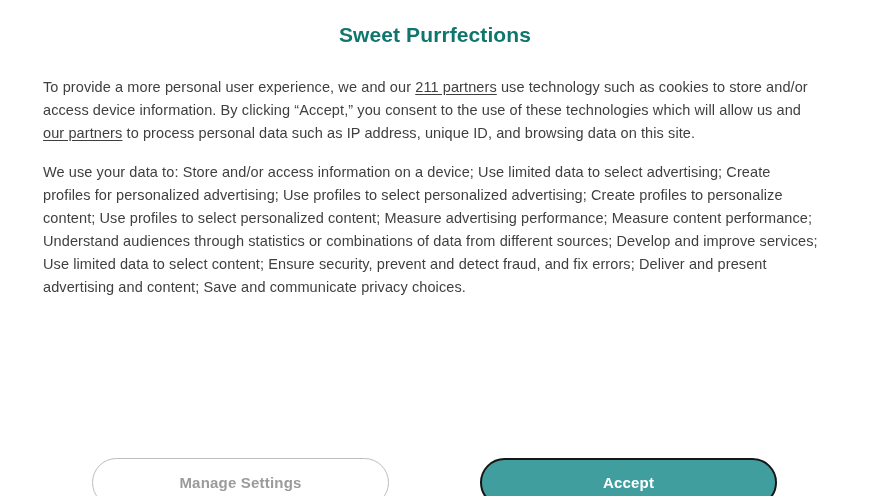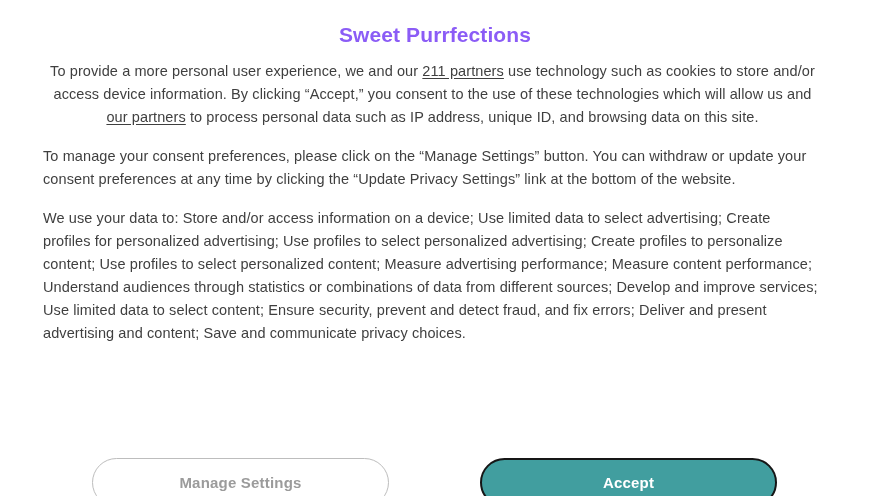--- a/index.html
+++ b/index.html
@@ -15,34 +15,33 @@
     height: 496px;
     background: #ffffff;
     position: relative;
   }
   .title {
     margin-top: 21px;
     text-align: center;
     font-size: 21px;
     font-weight: 700;
     line-height: 28px;
-    color: #8b5cf6;
+    color: #0f766e;
     letter-spacing: 0.1px;
   }
   .body-text {
     margin: 16px 48px 0 43px;
     font-size: 14.5px;
     font-weight: 300;
     line-height: 23px;
     color: #3f3f3f;
     letter-spacing: 0.1px;
   }
   .body-text.first {
-    margin-top: 11px;
-    text-align: center;
+    margin-top: 27px;
   }
   .inline-link {
     color: #3f3f3f;
     text-decoration: underline;
     text-underline-offset: 2px;
     cursor: pointer;
   }
   .button-row {
     position: absolute;
     left: 0;
@@ -75,21 +74,20 @@
 </style>
 </head>
 <body>
 
 <div class="dialog">
 
   <h1 class="title"><span>Sweet Purrfections</span><br></h1>
 
   <p class="body-text first"><span>To provide a more personal user experience, we and our </span><a class="inline-link">211 partners</a><span> use technology such as cookies to store and/or access device information. By clicking “Accept,” you consent to the use of these technologies which will allow us and </span><a class="inline-link">our partners</a><span> to process personal data such as IP address, unique ID, and browsing data on this site.</span></p>
 
-  <p class="body-text">To manage your consent preferences, please click on the “Manage Settings” button. You can withdraw or update your consent preferences at any time by clicking the “Update Privacy Settings” link at the bottom of the website.</p>
 
   <p class="body-text">We use your data to: Store and/or access information on a device; Use limited data to select advertising; Create profiles for personalized advertising; Use profiles to select personalized advertising; Create profiles to personalize content; Use profiles to select personalized content; Measure advertising performance; Measure content performance; Understand audiences through statistics or combinations of data from different sources; Develop and improve services; Use limited data to select content; Ensure security, prevent and detect fraud, and fix errors; Deliver and present advertising and content; Save and communicate privacy choices.</p>
 
   <div class="button-row">
     <button class="btn btn-secondary">Manage Settings</button>
     <button class="btn btn-primary">Accept</button>
   </div>
 
 </div>
 

